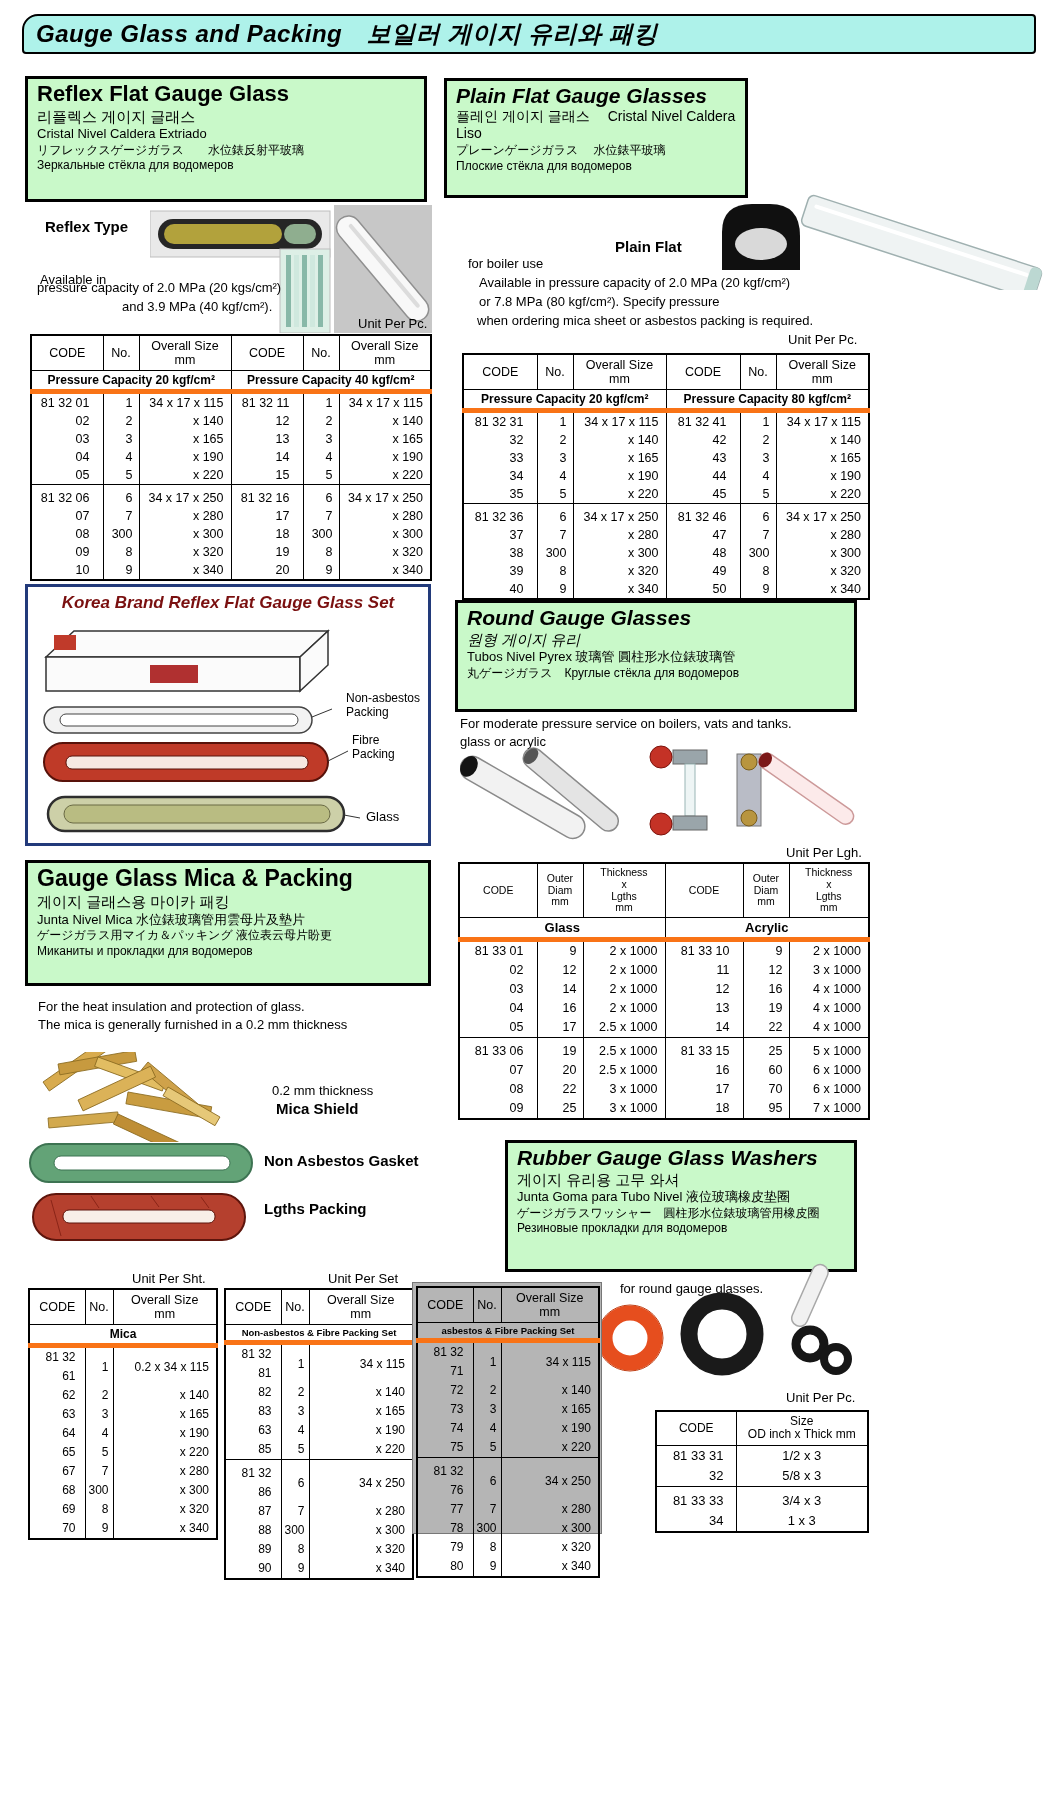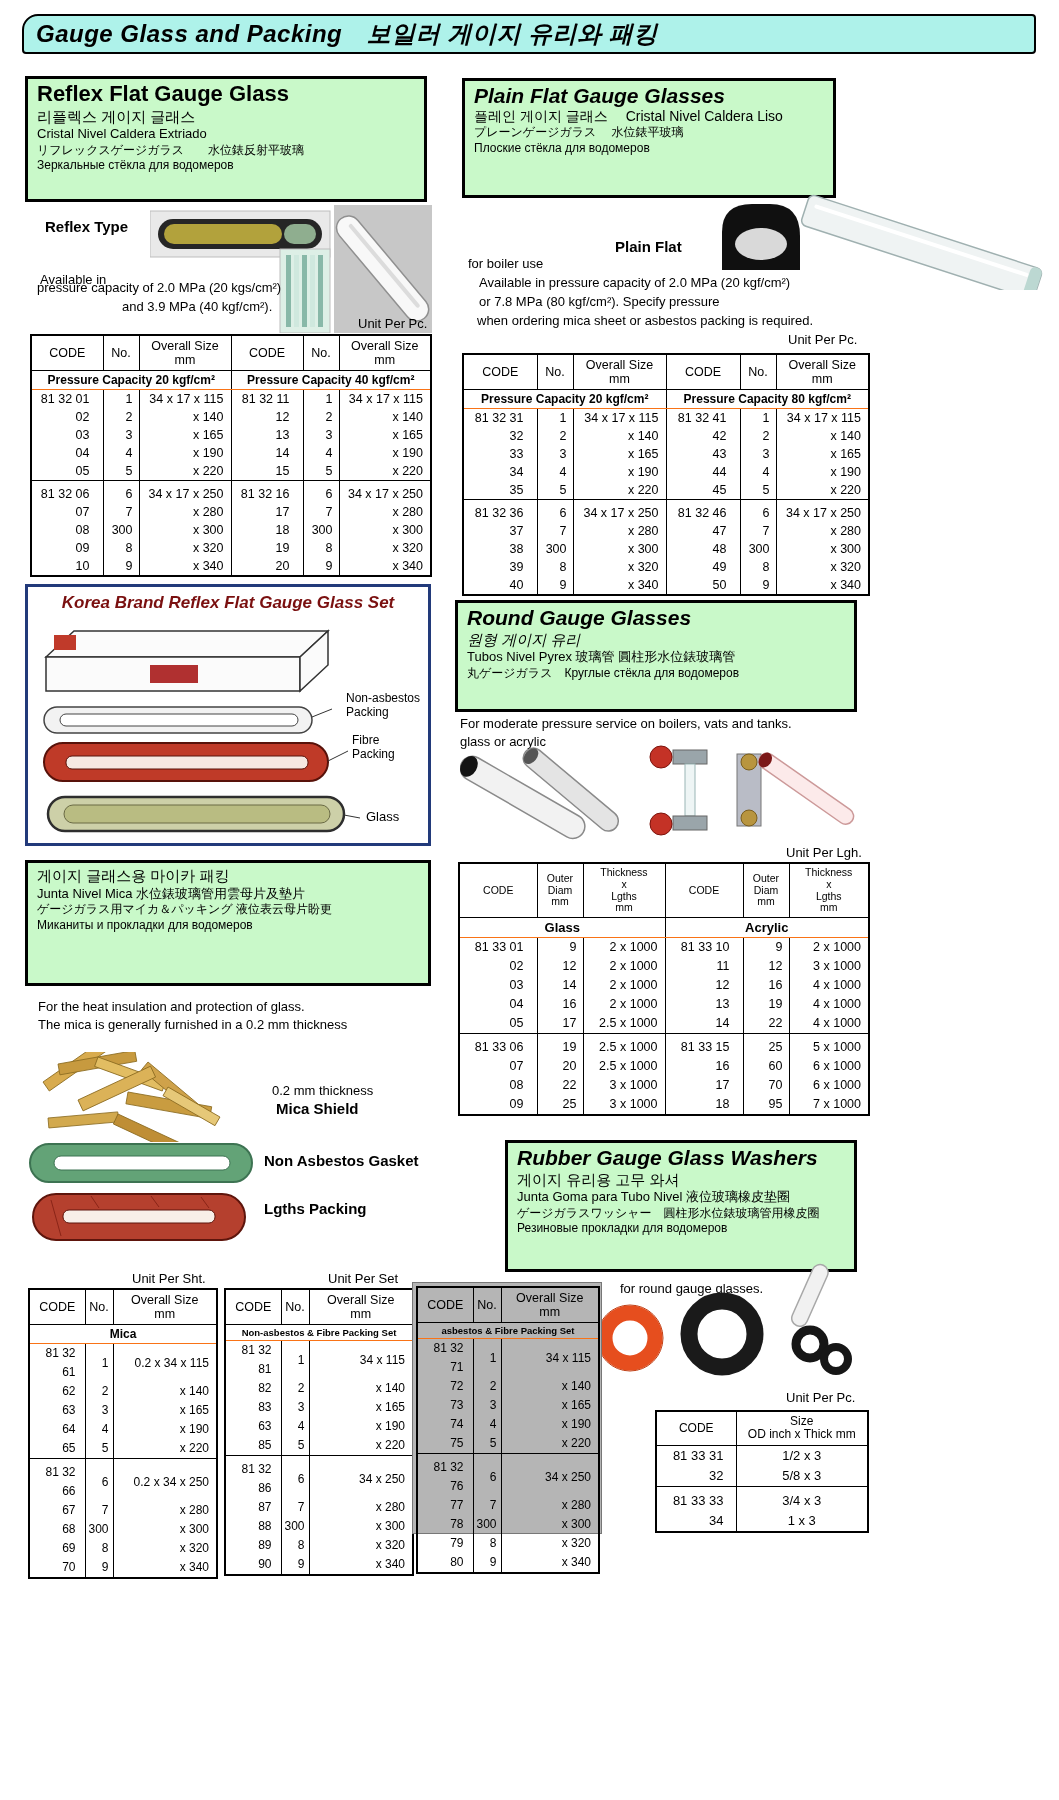--- a/index.html
+++ b/index.html
@@ -30,21 +30,21 @@
     background:#fff;box-sizing:border-box}
   #korea-title{position:absolute;left:0;right:0;top:6px;text-align:center;color:#7a1010;
     font-weight:bold;font-style:italic;font-size:17px}
 
   
   table.ct{position:absolute;border-collapse:collapse;table-layout:fixed;background:#fff;border:2px solid #000}
   .ct th,.ct td{border-left:1px solid #000;padding:0;white-space:pre-line;overflow:hidden}
   .ct th:first-child,.ct td:first-child{border-left:0}
   .ct thead tr.cols th{border-bottom:1px solid #000;font-weight:normal;font-size:12.5px;text-align:center;
     vertical-align:middle;line-height:1.12;padding:3px 1px}
-  .ct thead tr.groups th{border-bottom:1px solid #f97316;font-weight:bold;font-size:12px;text-align:center;padding:2px 0}
+  .ct thead tr.groups th{border-bottom:5px solid #f97316;font-weight:bold;font-size:12px;text-align:center;padding:2px 0}
   .ct tbody td{font-size:12.5px;line-height:18px;text-align:right}
   .ct tbody tr.group-start td{border-top:1px solid #000;padding-top:4px}
 
   .t6 tbody td:nth-child(1),.t6 tbody td:nth-child(4){padding-right:13px}
   .t6 tbody td:nth-child(2),.t6 tbody td:nth-child(5){padding-right:6px}
   .t6 tbody td:nth-child(3),.t6 tbody td:nth-child(6){padding-right:7px}
 
   .round thead tr.cols th{font-size:10.5px}
   .round thead tr.groups th{font-size:13px}
   .round tbody td{line-height:19px}
@@ -206,21 +206,21 @@
         <td>10</td>
         <td>9</td>
         <td>x 340</td>
         <td>20</td>
         <td>9</td>
         <td>x 340</td>
       </tr>
     </tbody>
 </table>
 
-<div class="gbox" style="left:462px;top:78px;width:374px;height:120px">
+<div class="gbox" style="left:444px;top:78px;width:304px;height:120px">
   <div class="gtitle it" style="font-size:21px">Plain Flat Gauge Glasses</div>
   <div class="l2" style="font-size:14px">플레인 게이지 글래스　 Cristal Nivel Caldera Liso</div>
   <div class="l3">プレーンゲージガラス　 水位錶平玻璃</div>
   <div class="l3">Плоские стёкла для водомеров</div>
 </div>
 
 <svg class="abs" style="left:700px;top:192px" width="359" height="98">
   <path d="M22,78 L22,40 Q22,12 52,12 L70,12 Q100,12 100,44 L100,78 Z" fill="#101010"></path>
   <ellipse cx="61" cy="52" rx="26" ry="16" fill="#d9d9d9"></ellipse>
   <g transform="translate(110,2) rotate(18)">
@@ -513,20 +513,21 @@
         <td>25</td>
         <td>3 x 1000</td>
         <td>18</td>
         <td>95</td>
         <td>7 x 1000</td>
       </tr>
     </tbody>
 </table>
 
 <div class="gbox" style="left:25px;top:860px;width:406px;height:126px">
+  <div class="gtitle" style="font-size:23px">Gauge Glass Mica &amp; Packing</div>
   <div class="l1">게이지 글래스용 마이카 패킹</div>
   <div class="l2">Junta Nivel Mica  水位錶玻璃管用雲母片及墊片</div>
   <div class="l3">ゲージガラス用マイカ＆パッキング 液位表云母片盼更</div>
   <div class="l3">Миканиты и прокладки для водомеров</div>
 </div>
 
 <div class="abs txt13" style="left:38px;top:999px">For the heat insulation and protection of glass.</div>
 <div class="abs txt13" style="left:38px;top:1017px">The mica is generally furnished in a 0.2 mm thickness</div>
 
 <svg class="abs" style="left:38px;top:1052px" width="195" height="90">
@@ -656,25 +657,20 @@
       <tr>
         <td>64</td>
         <td>4</td>
         <td>x 190</td>
       </tr>
       <tr>
         <td>65</td>
         <td>5</td>
         <td>x 220</td>
       </tr>
-      <tr class="group-start">
-        <td>81 32 66</td>
-        <td>6</td>
-        <td>0.2 x 34 x 250</td>
-      </tr>
       <tr>
         <td>67</td>
         <td>7</td>
         <td>x 280</td>
       </tr>
       <tr>
         <td>68</td>
         <td>300</td>
         <td>x 300</td>
       </tr>

